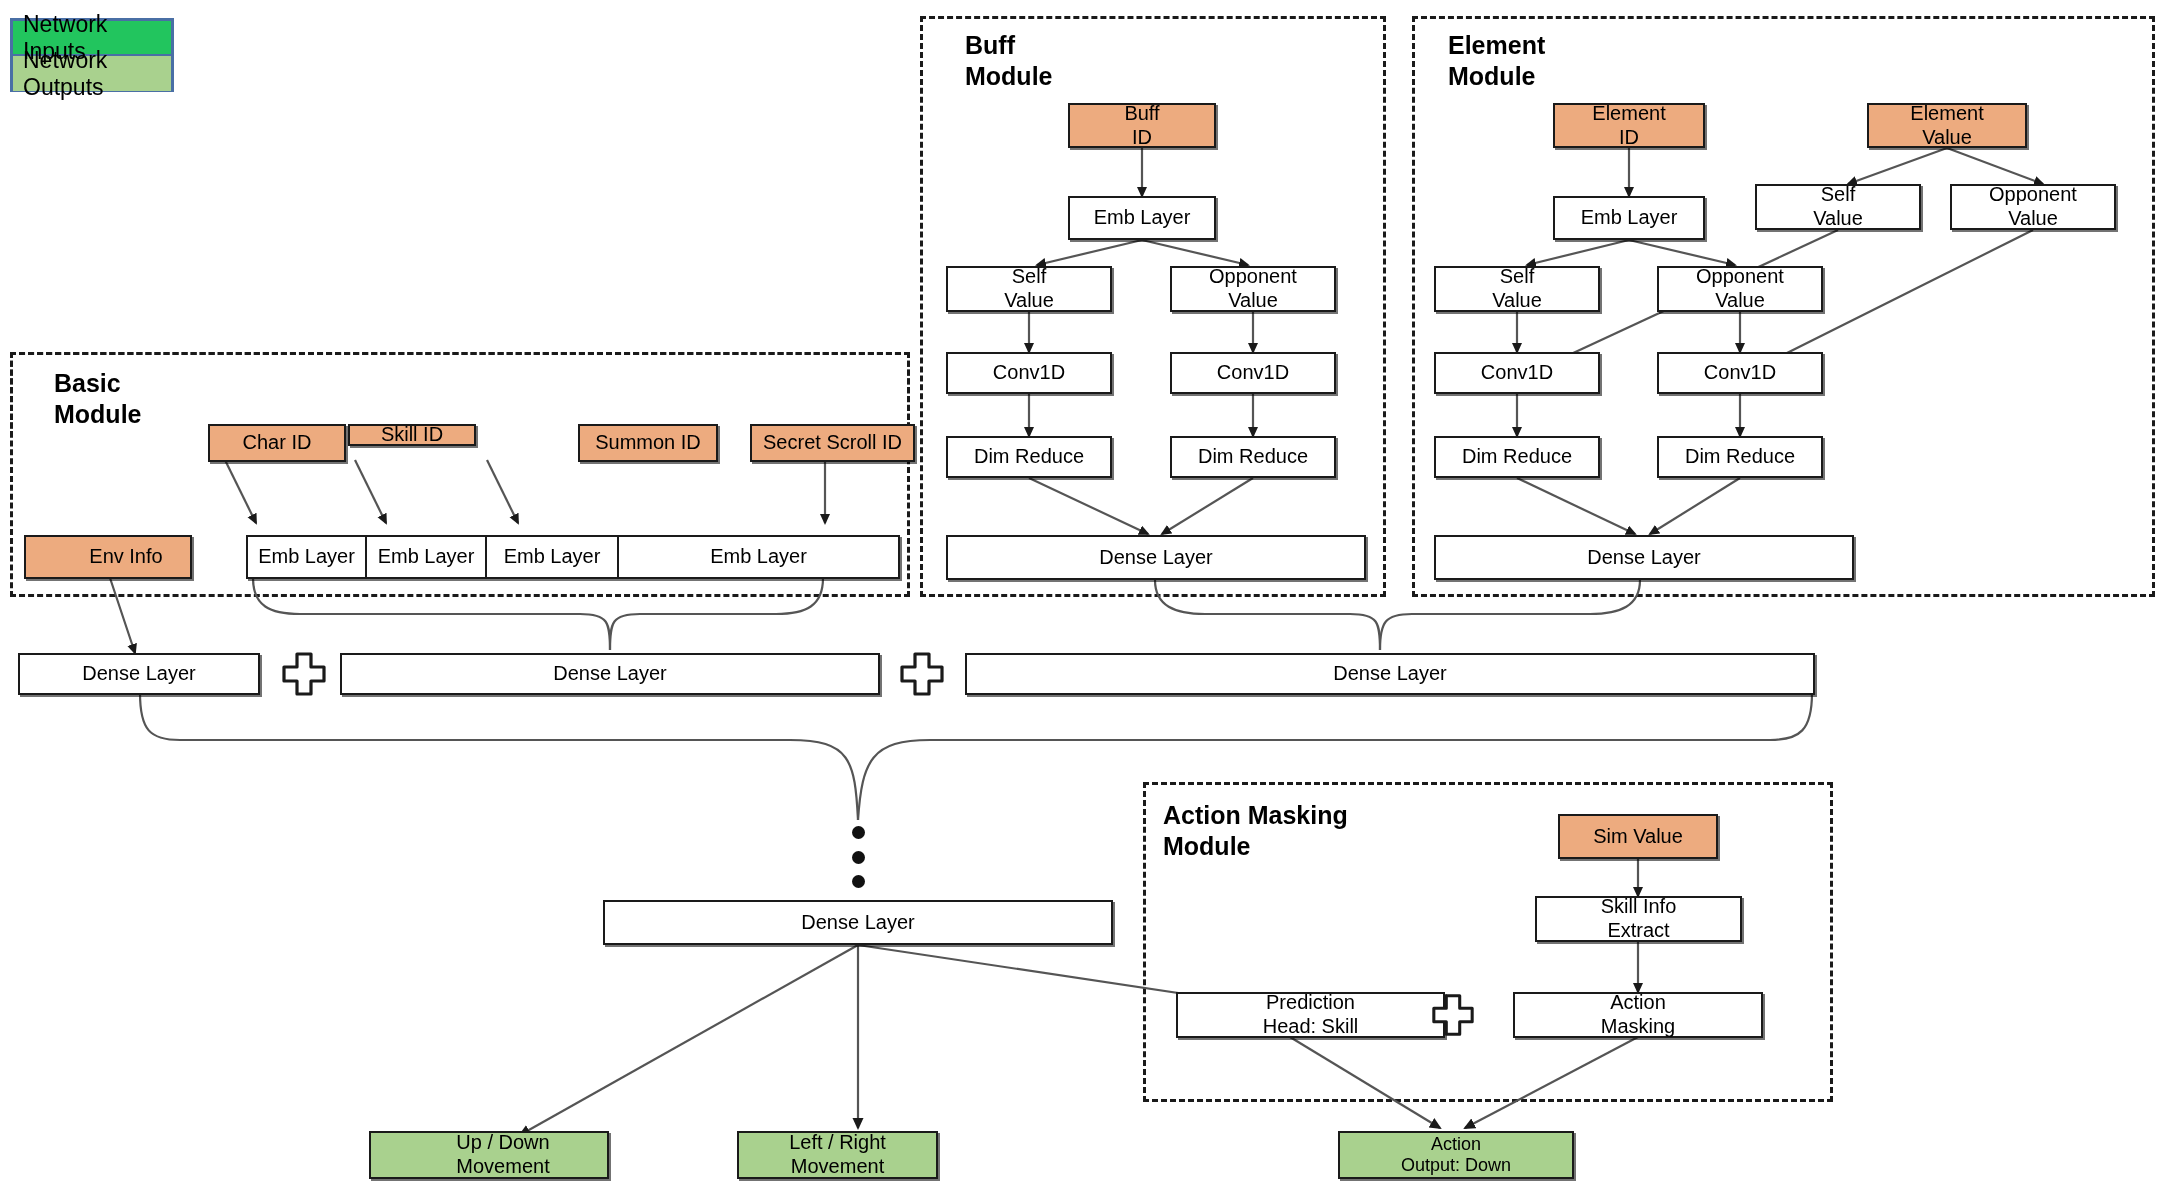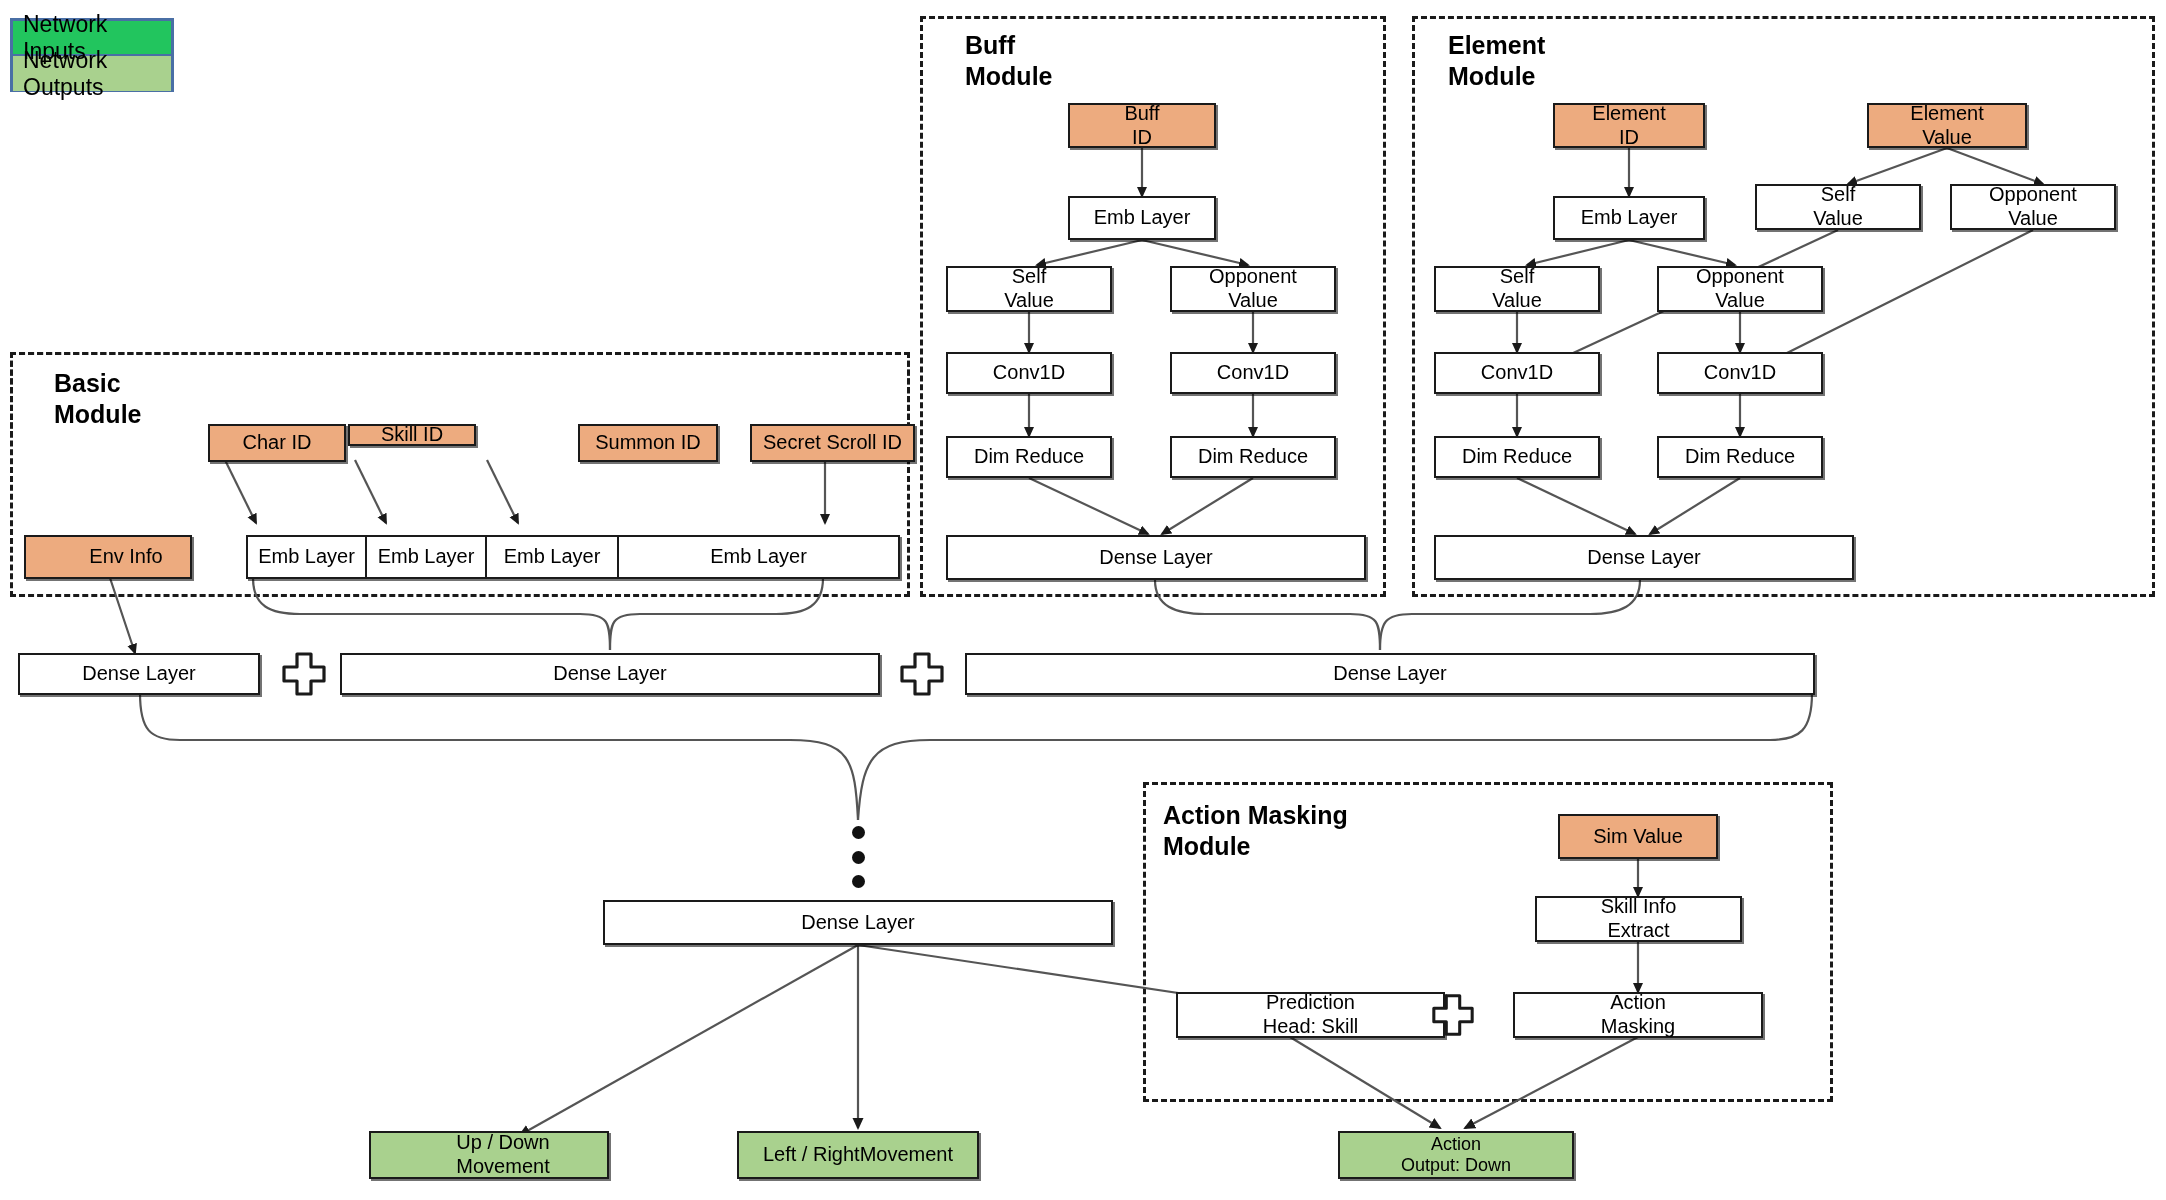--- a/index.html
+++ b/index.html
@@ -353,21 +353,21 @@
 
   <div class="node plain-node" style="left:1513px;top:992px;width:250px;height:46px;flex-direction:column;">
     <span>Action</span>
     <span>Masking</span>
   </div>
 
   <div class="node output-node" style="left:369px;top:1131px;width:240px;height:48px;flex-direction:column;padding-left:28px;">
     <span>Up / Down</span>
     <span>Movement</span>
   </div>
-  <div class="node output-node" style="left:737px;top:1131px;width:242px;height:48px;flex-direction:row;">
+  <div class="node output-node" style="left:737px;top:1131px;width:201px;height:48px;flex-direction:column;">
     <span>Left / Right</span>
     <span>Movement</span>
   </div>
   <div class="node output-node" style="left:1338px;top:1131px;width:236px;height:48px;flex-direction:column;">
     <span class="small-t">Action</span>
     <span class="small-t">Output: Down</span>
   </div>
 
 </div>
 

